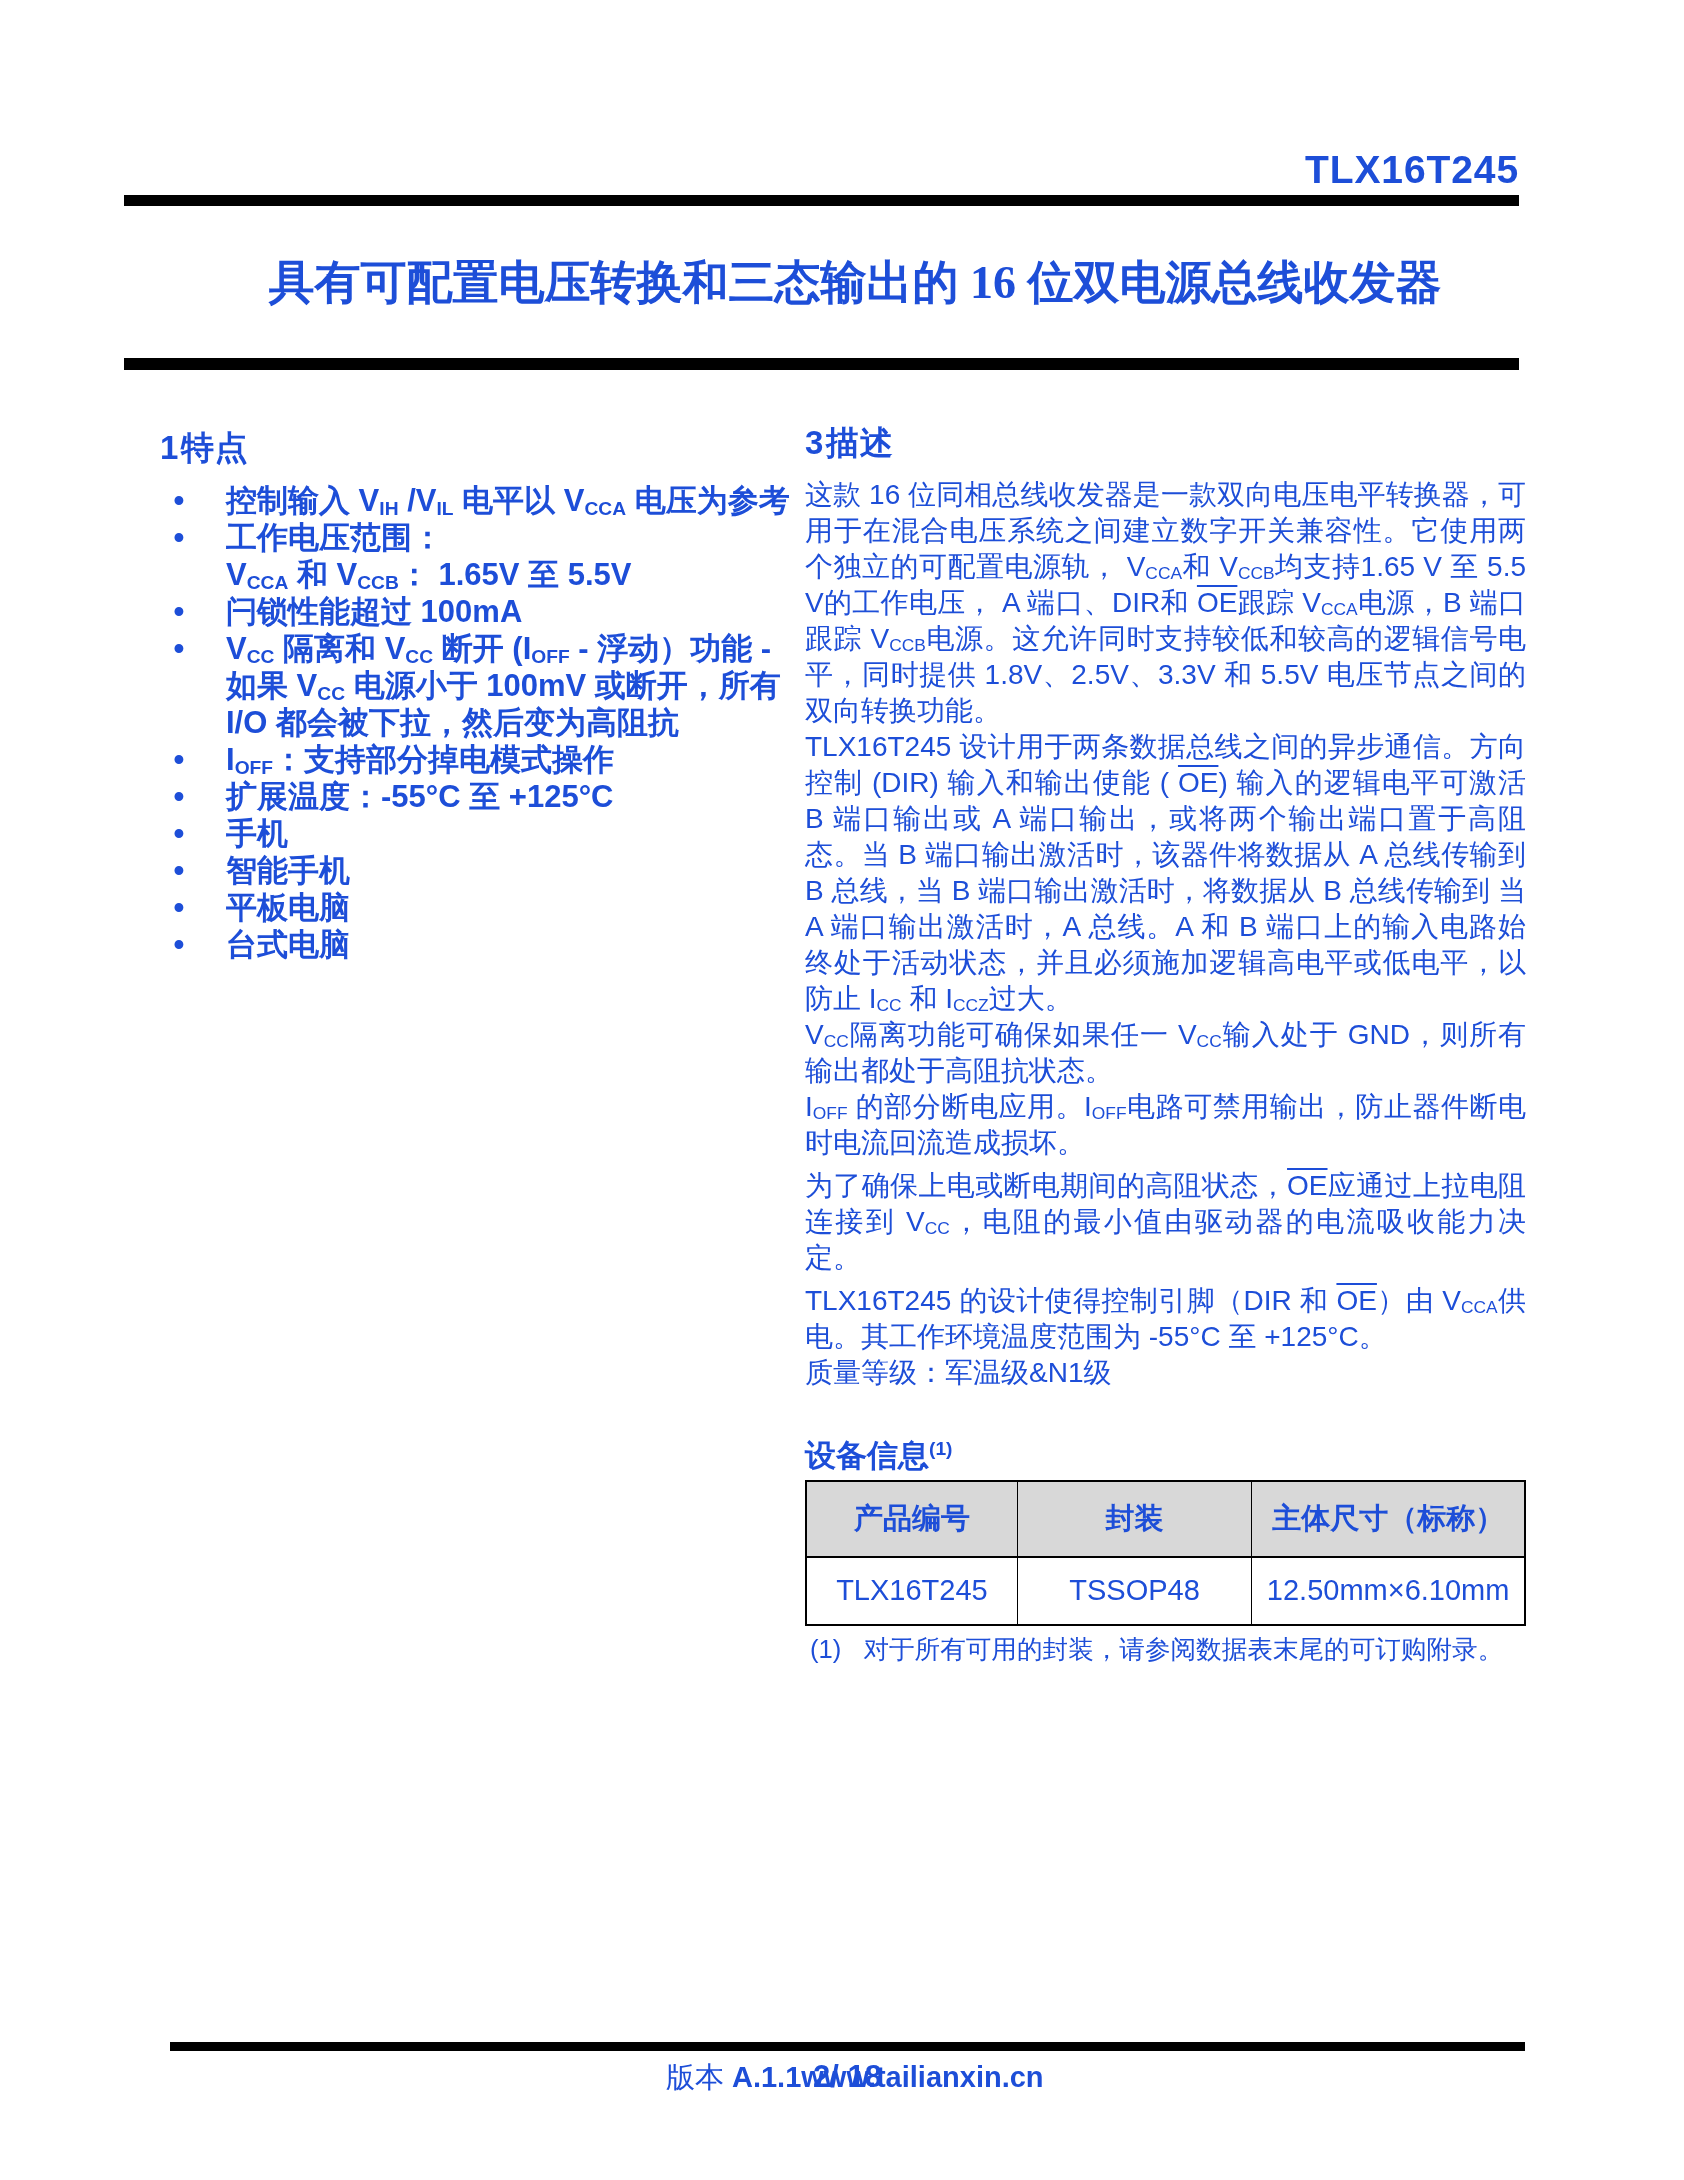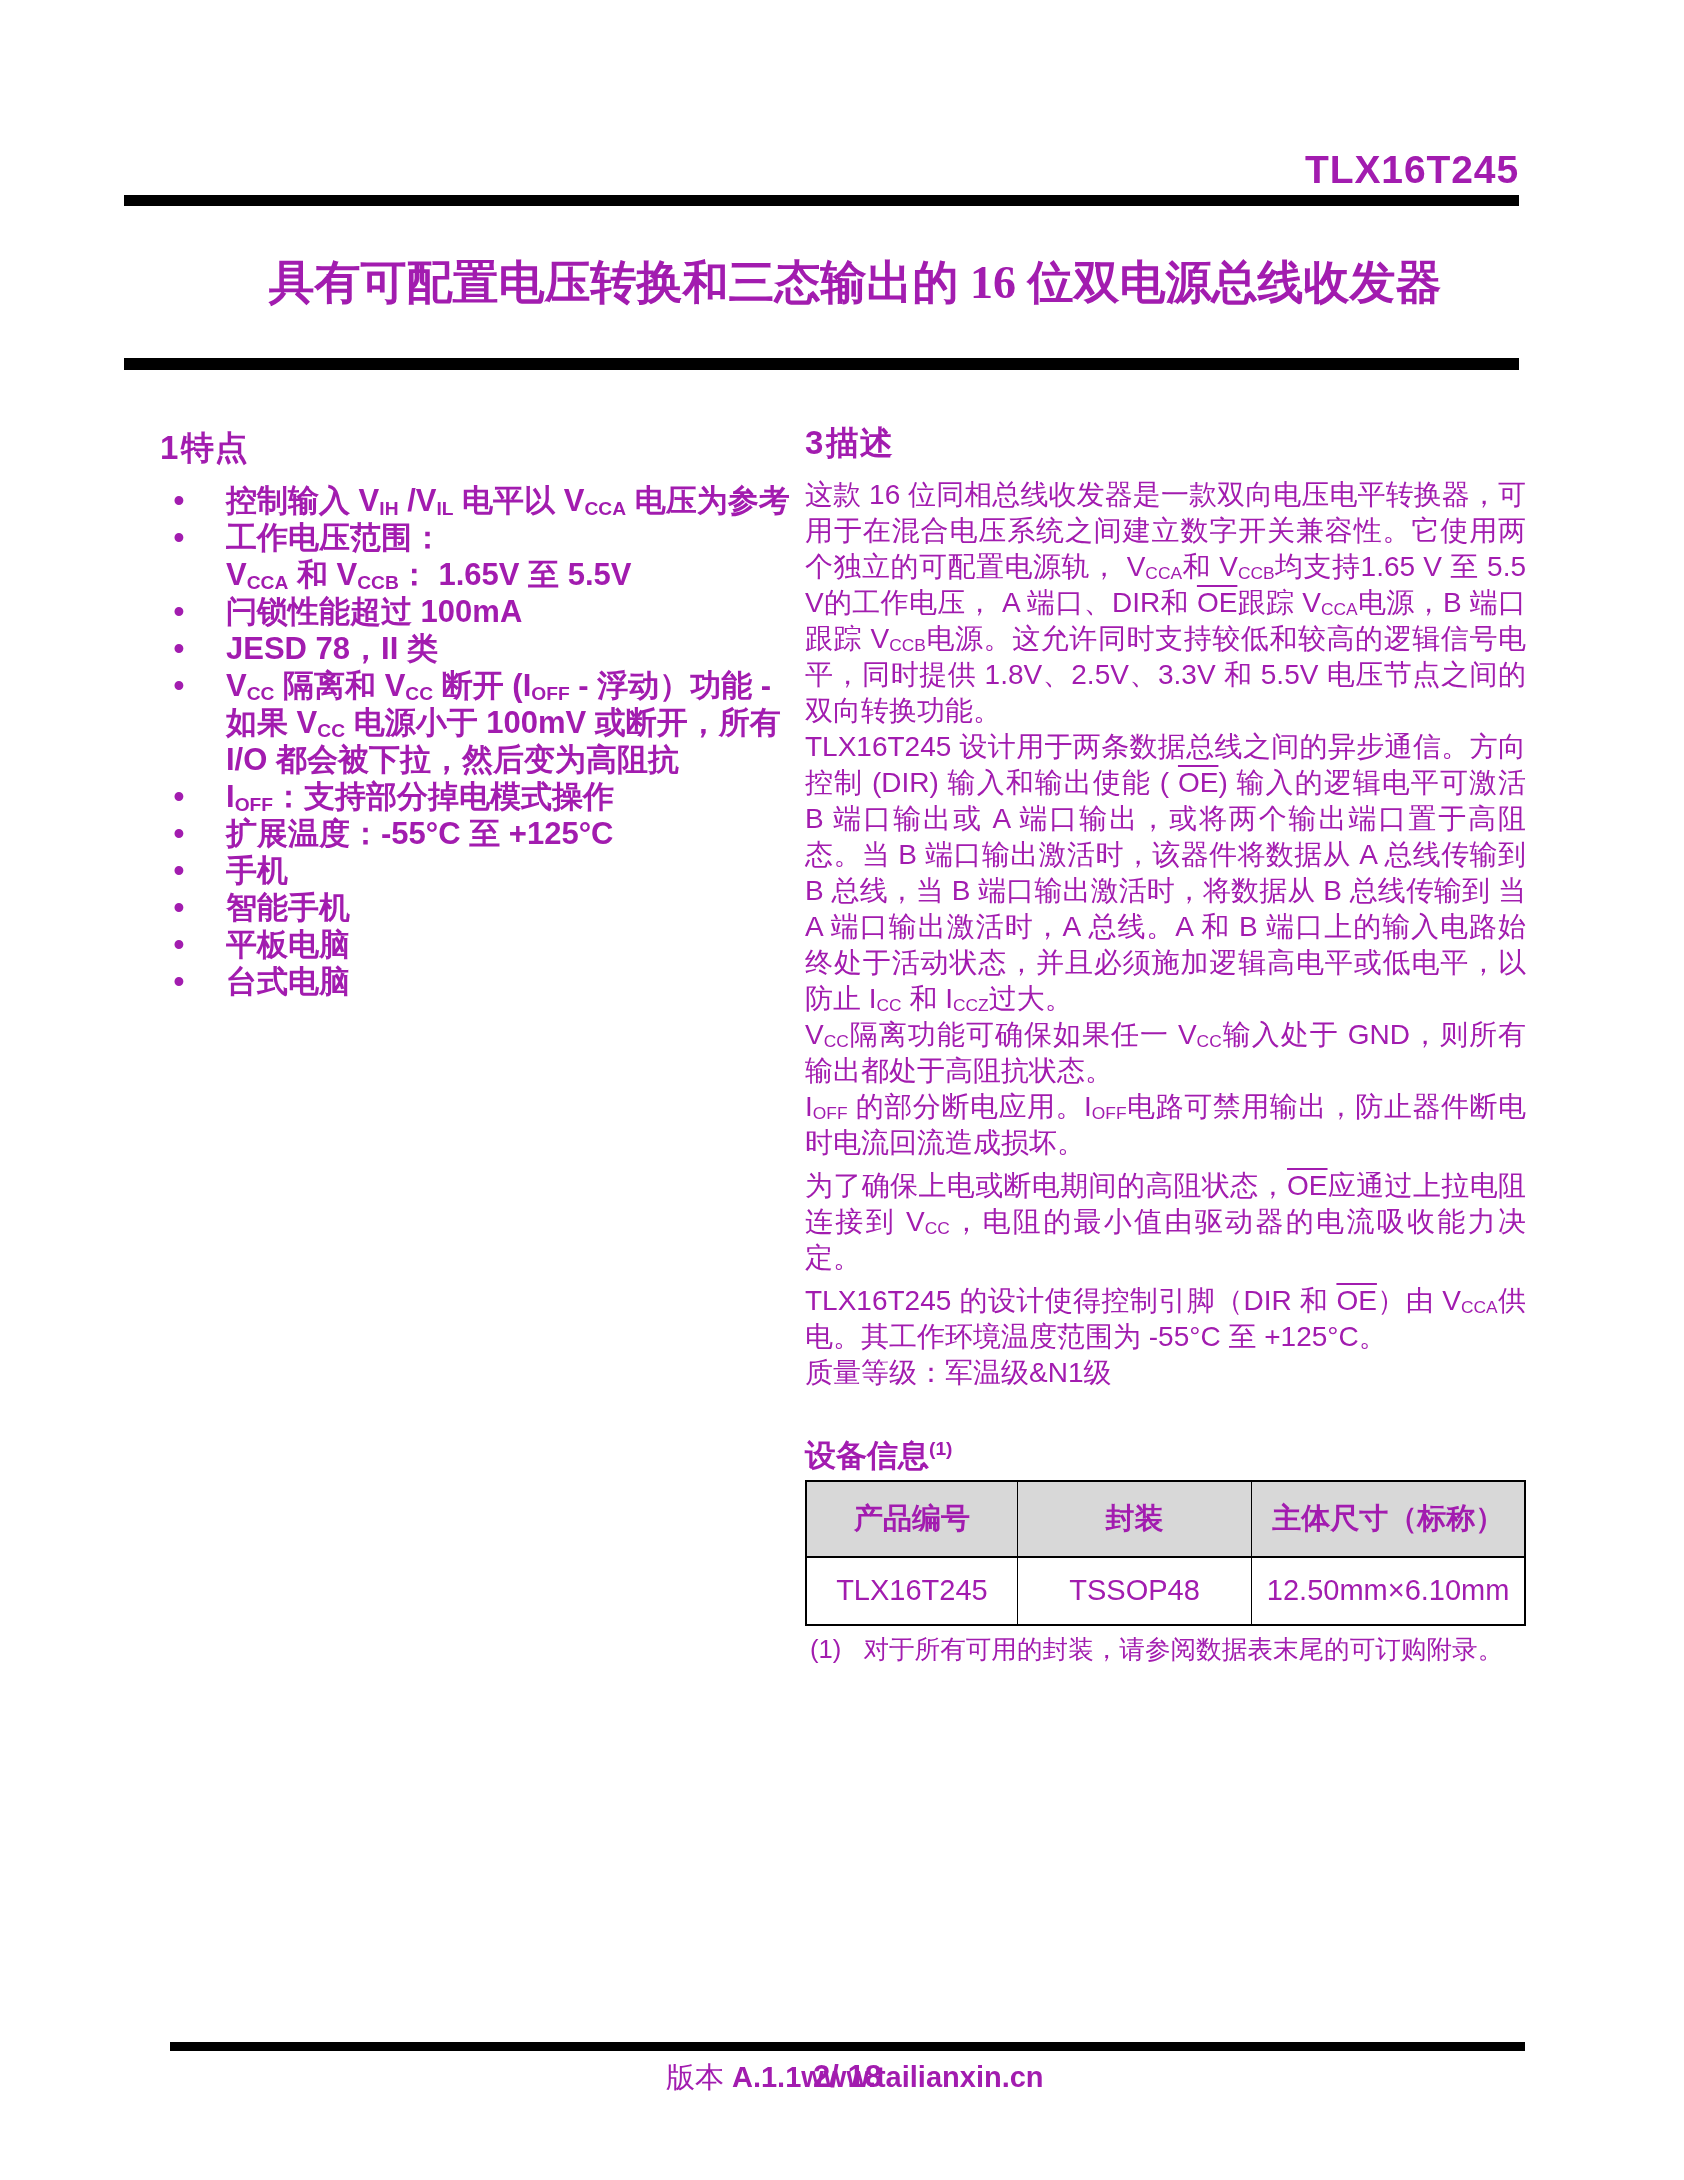--- a/index.html
+++ b/index.html
@@ -1,21 +1,21 @@
 <!DOCTYPE html>
 <html style="font-size:13.6px"><head>
 <meta charset="utf-8">
 <style>
   html,body{margin:0;padding:0;background:#ffffff;}
   .page{
     position:relative;
     width:1685px;height:2181px;
     background:#fff;
     font-family:"Liberation Sans",sans-serif;
-    color:#a21caf;
+    color:#1d4ed8;
     overflow:hidden;
   }
   
   .part-number{
     position:absolute;top:148px;right:166px;
     font-size:39px;font-weight:700;letter-spacing:0.9px;
   }
   .rule{position:absolute;background:#000;}
   .rule-top{top:195px;left:124px;width:1395px;height:11px;}
   .doc-title{
@@ -126,21 +126,20 @@
   <section class="col-left">
 
     <h2 class="sec-heading">
       <span class="sec-num">1</span><span>特点</span>
     </h2>
     <ul class="bullets">
       <li>控制输入 V<sub>IH</sub> /V<sub>IL</sub> 电平以 V<sub>CCA</sub> 电压为参考</li>
       <li>工作电压范围：
 V<sub>CCA</sub> 和 V<sub>CCB</sub>： 1.65V 至 5.5V</li>
       <li>闩锁性能超过 100mA</li>
-      <li>JESD 78，II 类</li>
       <li>V<sub>CC</sub> 隔离和 V<sub>CC</sub> 断开 (I<sub>OFF</sub> - 浮动）功能 - 如果 V<sub>CC</sub> 电源小于 100mV 或断开，所有 I/O 都会被下拉，然后变为高阻抗</li>
       <li>I<sub>OFF</sub>：支持部分掉电模式操作</li>
       <li>扩展温度：-55°C 至 +125°C</li>
     </ul>
 
     <ul class="bullets">
       <li>手机</li>
       <li>智能手机</li>
       <li>平板电脑</li>
       <li>台式电脑</li>

